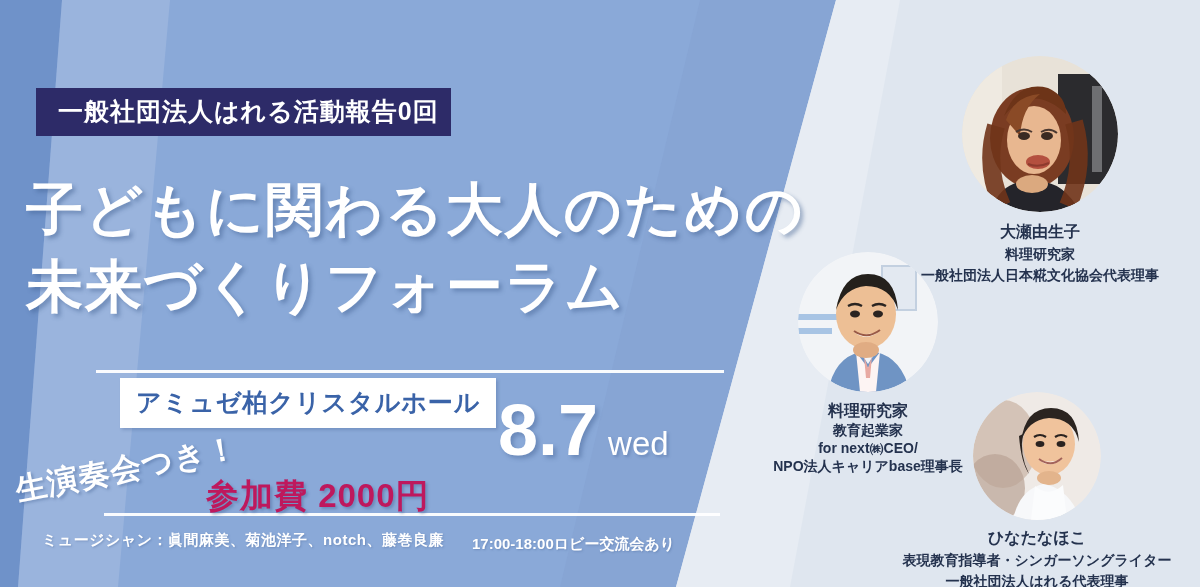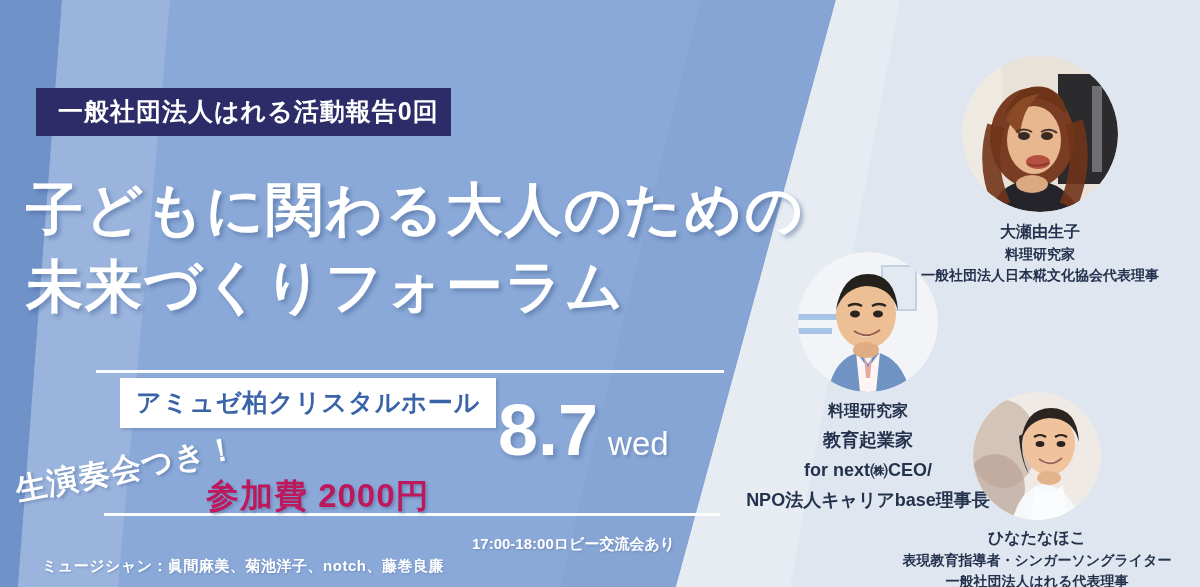--- a/index.html
+++ b/index.html
@@ -114,21 +114,20 @@
     letter-spacing:1px; white-space:nowrap;
     text-shadow:2px 2px 3px rgba(60,90,140,0.4);
   }
 
   
   #musicians {
     position:absolute; left:42px; top:531px;
     color:#ffffff; font-size:15px; font-weight:bold;
     letter-spacing:0.5px; white-space:nowrap;
     text-shadow:1px 1px 2px rgba(60,90,140,0.35);
-    margin-top:26px;
   }
 
   
   .speaker { position:absolute; text-align:center; }
   .photo {
     border-radius:50%;
     overflow:hidden;
     position:relative;
     margin:0 auto;
   }
@@ -143,21 +142,21 @@
   }
 
   #speaker-1 { left:875px; top:56px; width:330px; }
   #speaker-1 .photo { width:156px; height:156px; }
   #speaker-1 .sp-name { font-size:16px; margin-top:10px; }
   #speaker-1 .sp-line { font-size:14px; margin-top:3px; }
 
   #speaker-2 { left:718px; top:252px; width:300px; }
   #speaker-2 .photo { width:140px; height:140px; }
   #speaker-2 .sp-name { font-size:16px; margin-top:9px; }
-  #speaker-2 .sp-line { font-size:18px; margin-top:6px; }
+  #speaker-2 .sp-line { font-size:14px; margin-top:0; }
 
   #speaker-3 { left:872px; top:392px; width:330px; }
   #speaker-3 .photo { width:128px; height:128px; }
   #speaker-3 .sp-name { font-size:16px; margin-top:8px; }
   #speaker-3 .sp-line { font-size:14px; margin-top:3px; }
 </style>
 </head>
 <body>
 
 <div id="banner">

